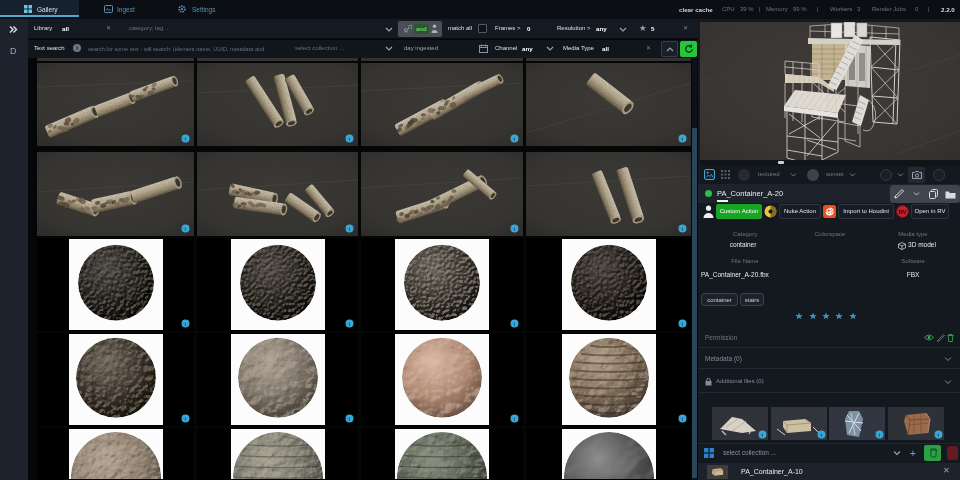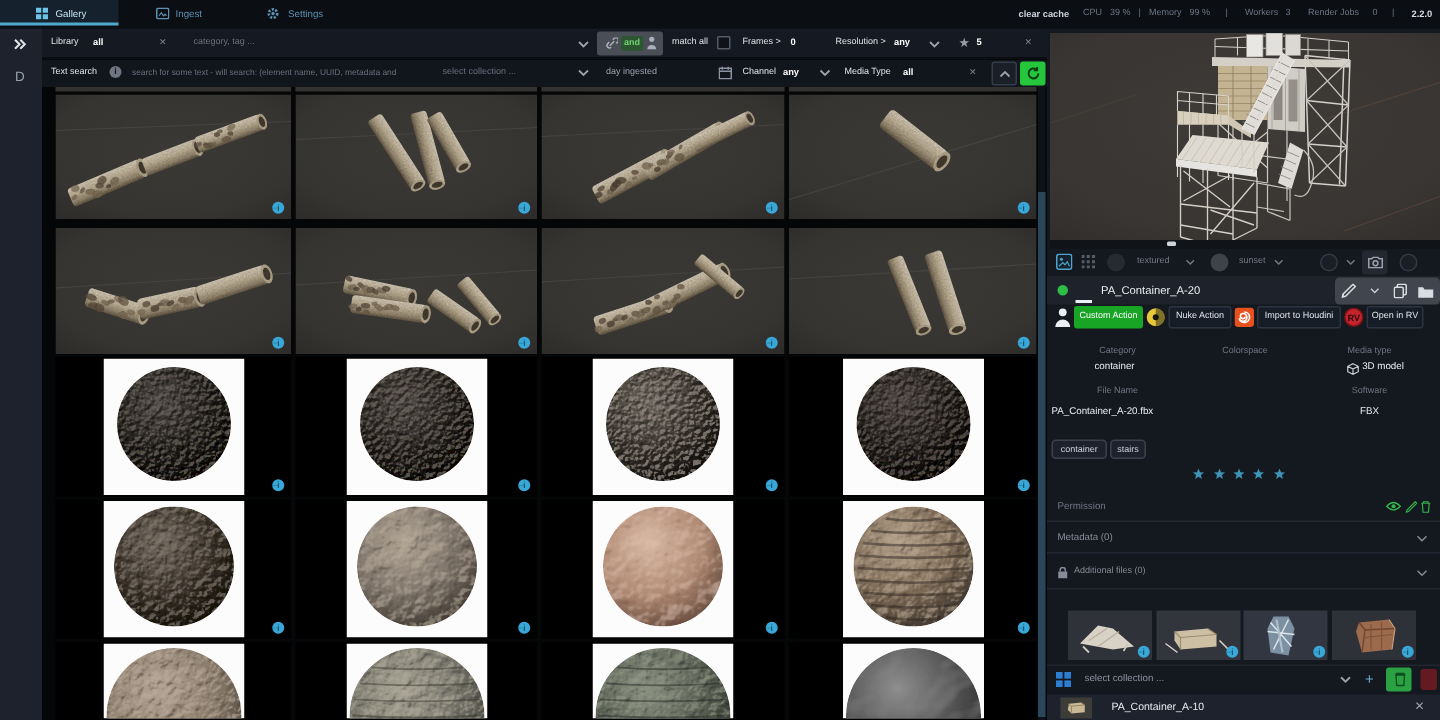--- a/index.html
+++ b/index.html
@@ -1117,21 +1117,21 @@
       <path d="M1 0.5 L3.5 3 L6 0.5" stroke="#707a86" fill="none" stroke-width="1"></path>
     </svg>
 <div class="a" style="left:908px;top:167px;width:17px;height:16px;background:#242931;border-radius:2px"></div>
 <svg class="a" style="left:912px;top:171px" width="10" height="8" viewBox="0 0 10 8">
       <path d="M0.5 1.5 h2 l1-1 h3 l1 1 h2 v6 h-9 z" fill="none" stroke="#9aa2ad"></path>
       <circle cx="5" cy="4.5" r="1.6" fill="none" stroke="#9aa2ad"></circle>
     </svg>
 <div class="a" style="left:933px;top:169px;width:12px;height:12px;border-radius:50%;border:1px solid #333a44;background:#1a1f27"></div>
 <div class="a" style="left:698px;top:184px;width:262px;height:19px;background:#1d222b"></div>
 <div class="a" style="left:705px;top:190px;width:7px;height:7px;border-radius:50%;background:#2ebd45"></div>
-<span class="t" style="left:734px;top:189px;font-size:7.5px;color:#eaedf1">PA_Container_A-20</span>
+<span class="t" style="left:717px;top:189px;font-size:7.5px;color:#eaedf1">PA_Container_A-20</span>
 <div class="a" style="left:717px;top:200px;width:11px;height:2px;background:#eef0f3"></div>
 <div class="a" style="left:890px;top:185px;width:70px;height:18px;background:#40454e;border-radius:3px"></div>
 <svg class="a" style="left:894px;top:189px" width="11" height="10" viewBox="0 0 11 10">
       <path d="M1 9 L3 8.5 L9.5 2 L8 0.5 L1.5 7 Z" fill="none" stroke="#d9dde2"></path>
       <path d="M1 9 L1.5 7" stroke="#d9dde2"></path>
     </svg>
 <svg class="a" style="left:913px;top:192px" width="7" height="4" viewBox="0 0 7 4">
       <path d="M1 0.5 L3.5 3 L6 0.5" stroke="#c3c9d1" fill="none" stroke-width="1"></path>
     </svg>
 <svg class="a" style="left:929px;top:189px" width="9" height="10" viewBox="0 0 9 10">

